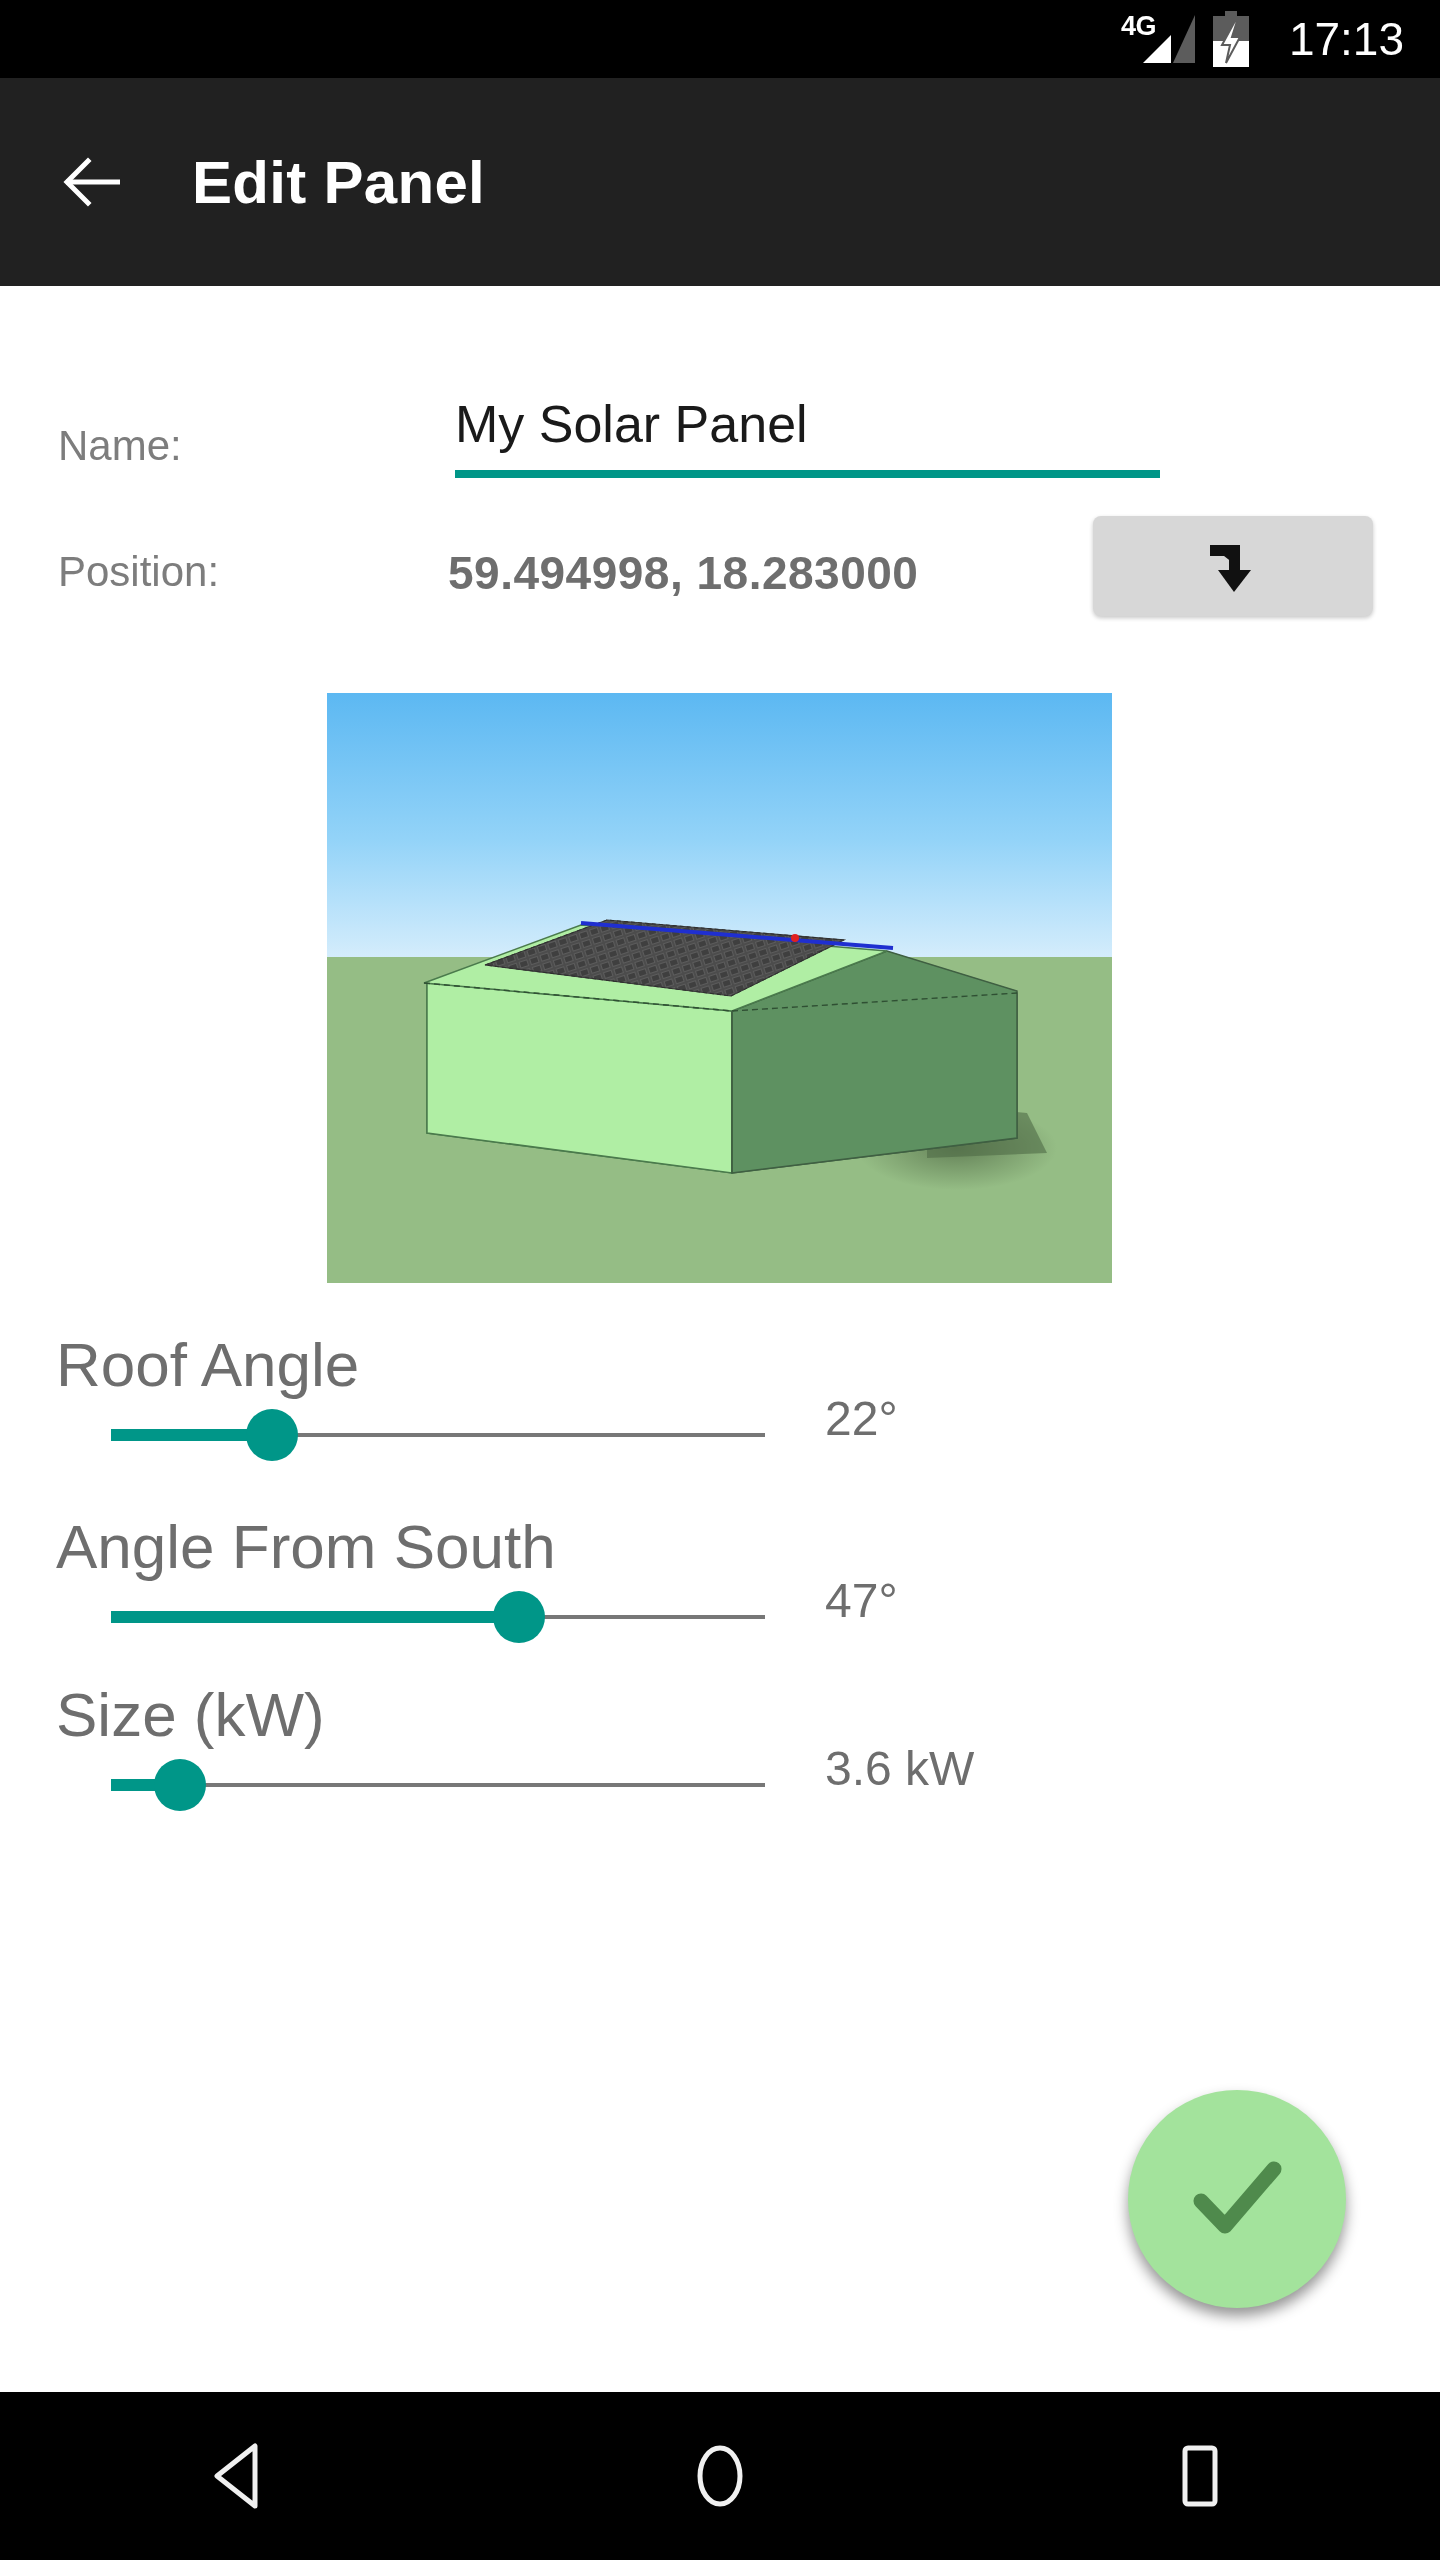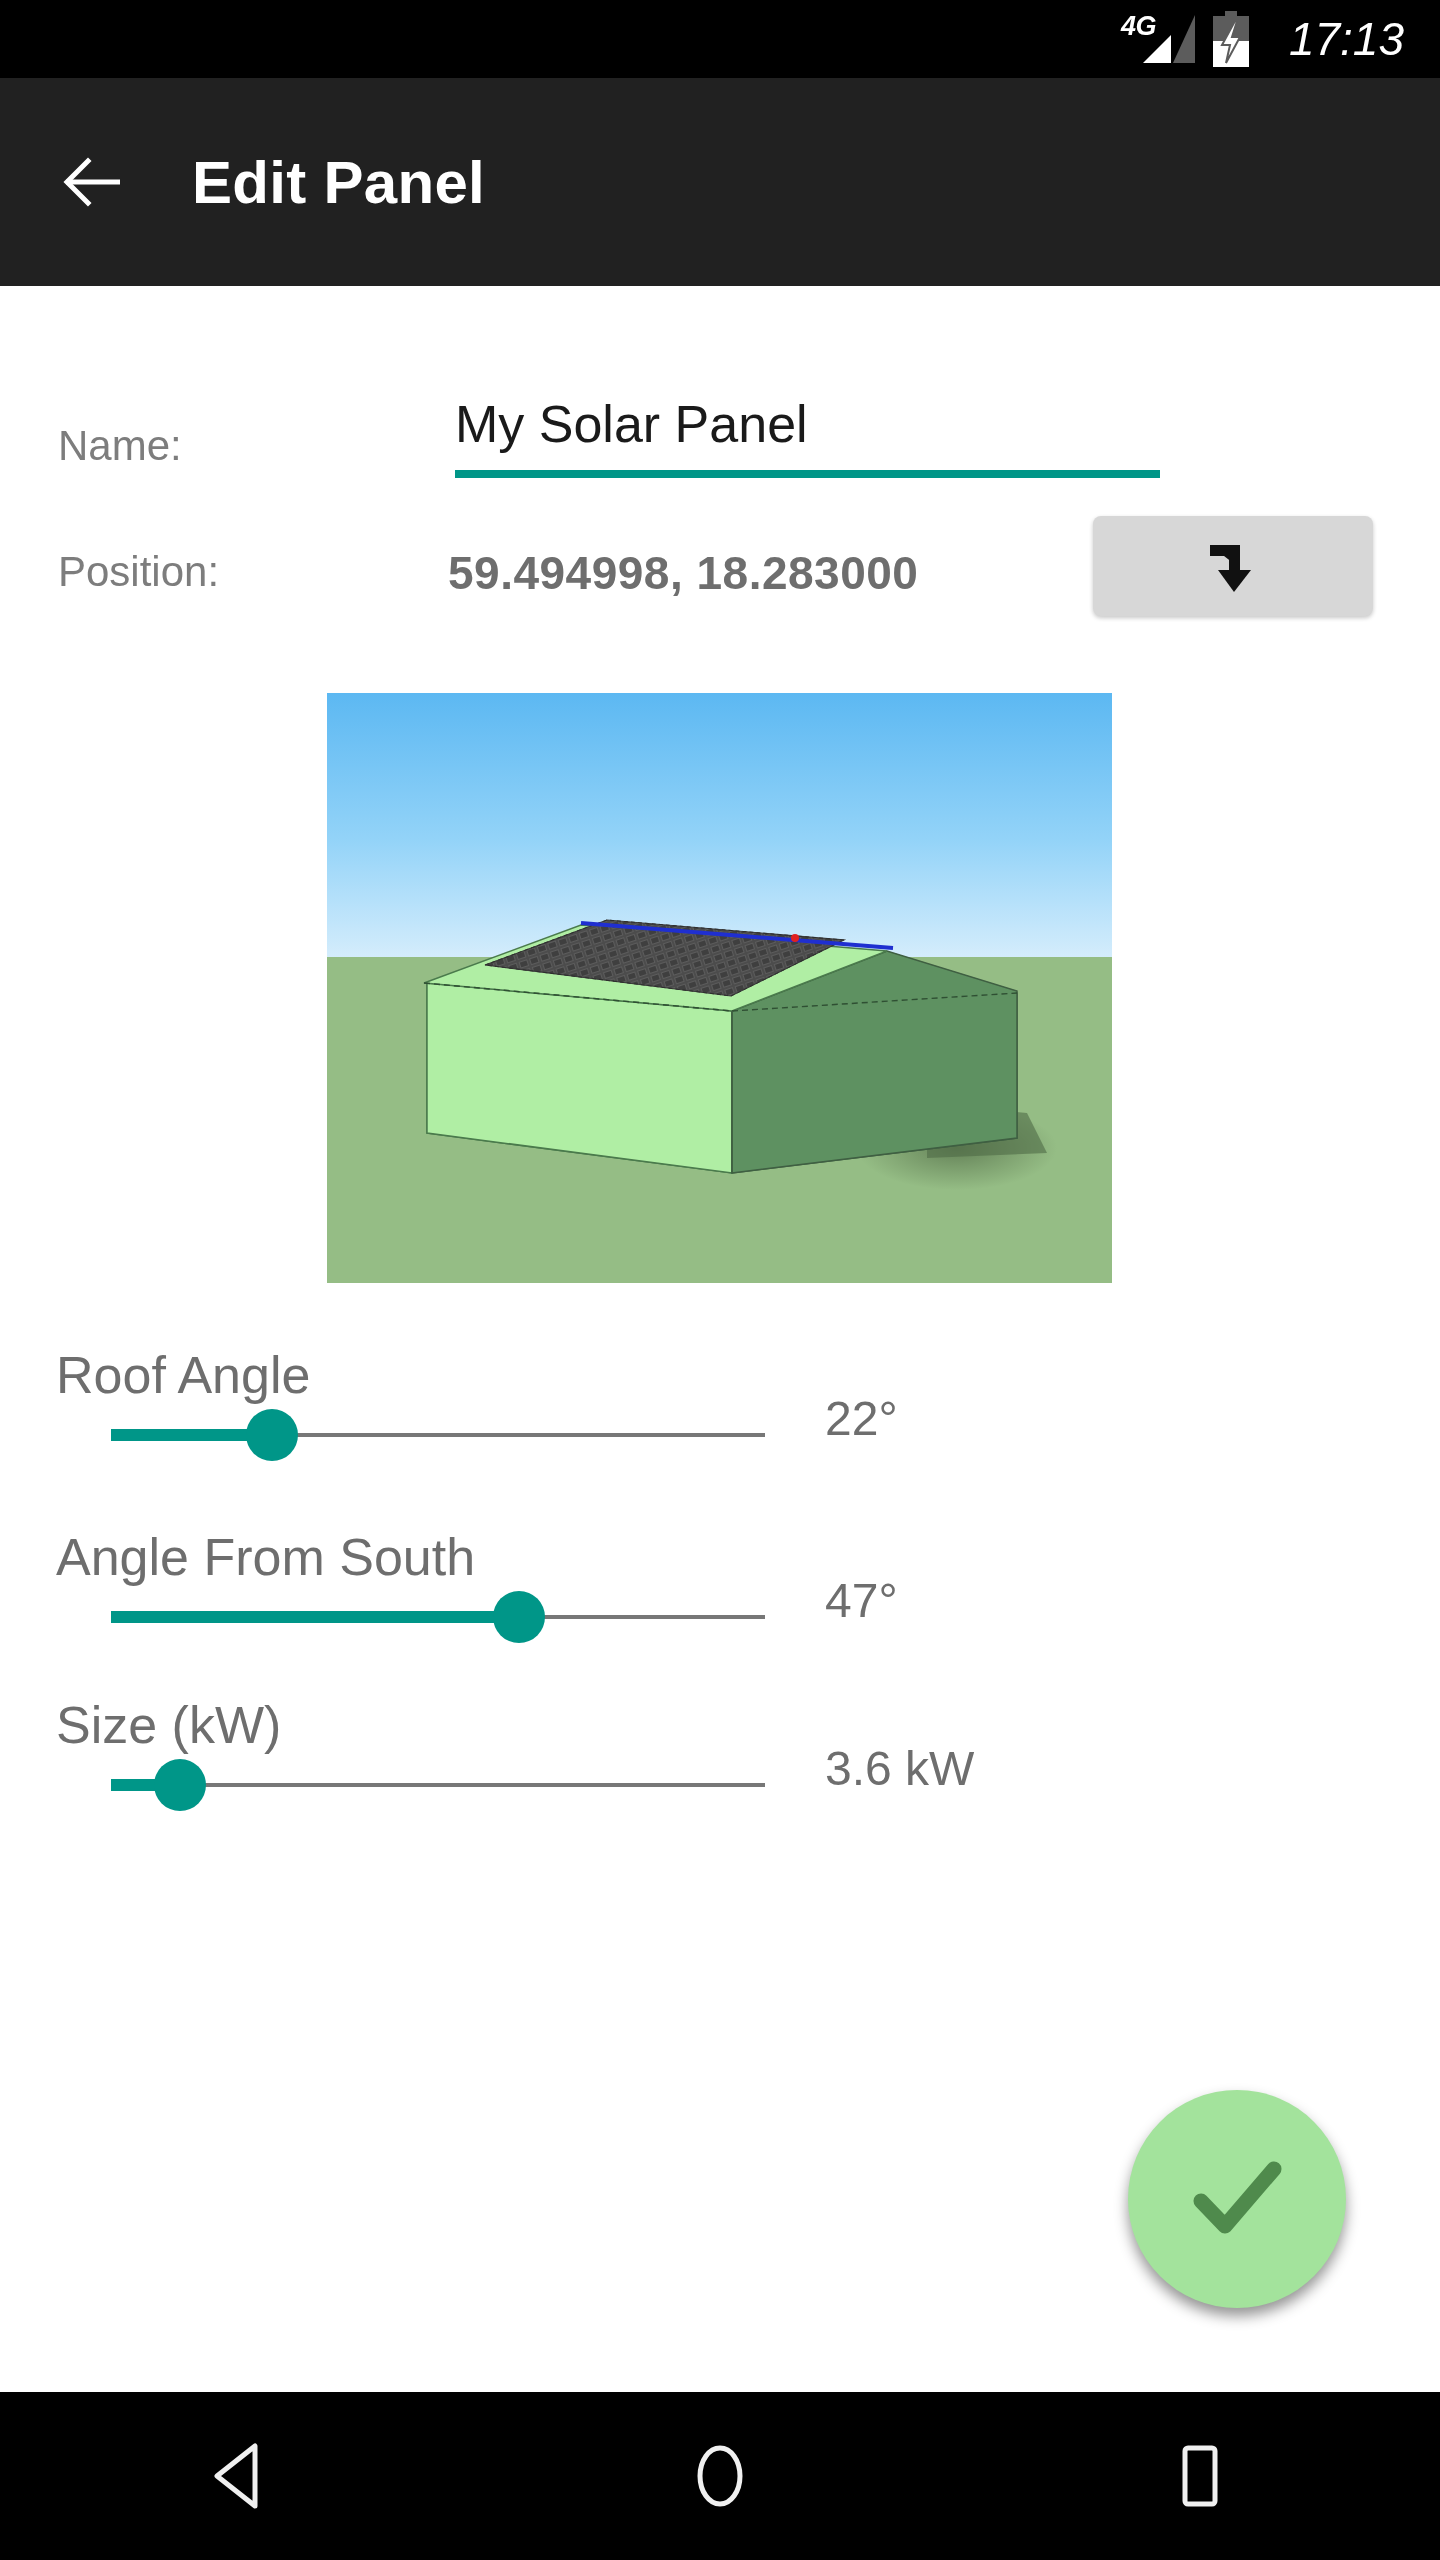--- a/index.html
+++ b/index.html
@@ -15,21 +15,21 @@
 
   
   .status-bar {
     position: absolute; top: 0; left: 0;
     width: 1440px; height: 78px;
     background: #000000;
     display: flex; align-items: center; justify-content: flex-end;
     padding-right: 36px;
     box-sizing: border-box;
   }
-  .status-right { display: flex; align-items: center; gap: 16px; font-style: italic; }
+  .status-right { display: flex; align-items: center; gap: 16px; }
   .sig-wrap { position: relative; width: 74px; height: 56px; }
   .sig-4g {
     position: absolute; left: 0; top: 2px;
     color: #ffffff; font-size: 27px; font-weight: bold;
     letter-spacing: -0.5px; line-height: 1;
   }
   .sig-tri { position: absolute; right: 0; bottom: 4px; width: 52px; height: 48px; }
   .batt { width: 40px; height: 56px; position: relative; }
   .clock {
     color: #ffffff; font-size: 46px; font-weight: 400;
@@ -103,22 +103,22 @@
   .house-img {
     position: absolute; left: 327px; top: 407px;
     width: 785px; height: 590px;
     overflow: hidden;
   }
   .house-svg { display: block; width: 785px; height: 590px; }
 
   
   .slider-block { position: absolute; left: 0; width: 1440px; }
   .slider-label {
-    position: absolute; left: 56px; top: 16px;
-    color: #6e6e6e; font-size: 52px; font-weight: 400;
+    position: absolute; left: 56px; top: 0;
+    color: #6e6e6e; font-size: 62px; font-weight: 400;
   }
   .slider-row {
     position: absolute; left: 0; top: 62px; width: 1440px; height: 90px; text-decoration: underline;
   }
   .track {
     position: absolute; left: 111px; top: 42px;
     width: 654px; height: 4px; background: #777777;
   }
   .track-fill {
     position: absolute; left: 111px; top: 38px;

